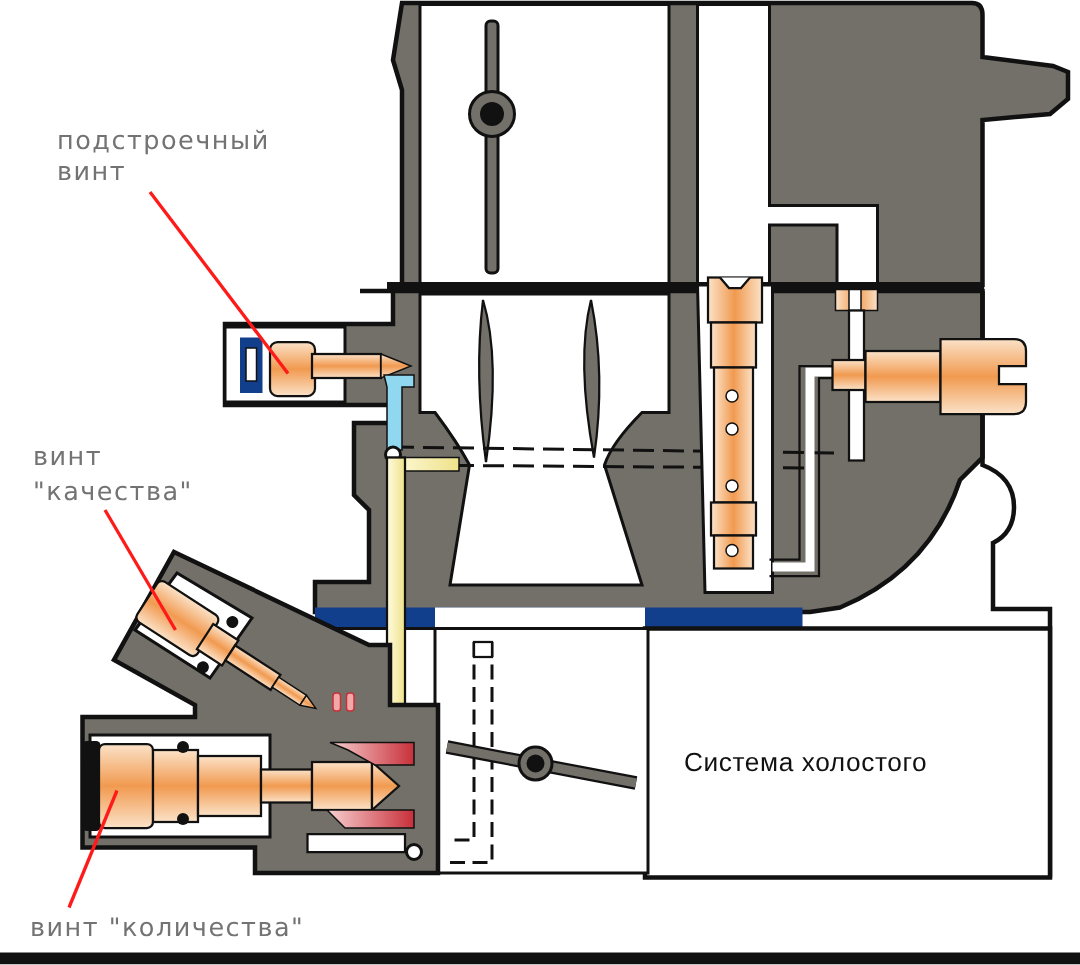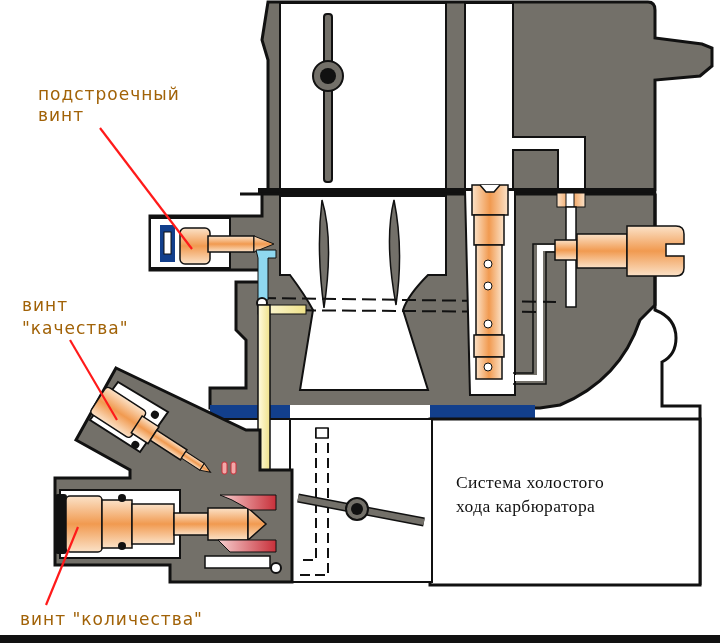--- a/index.html
+++ b/index.html
@@ -1,19 +1,19 @@
 <!DOCTYPE html>
 <html><head>
 <meta charset="utf-8">
 <style>
   html, body { margin:0; padding:0; background:#ffffff; }
   body { width:720px; height:643px; position:relative; overflow:hidden; font-family:"DejaVu Sans", sans-serif; }
   #diagram { position:absolute; left:0; top:0; width:720px; height:643px; }
-  .lbl { position:absolute; font-family:"DejaVu Sans", sans-serif; font-size:17px; color:#a16207; line-height:21px; letter-spacing:1px; white-space:nowrap; }
-  .caption { position:absolute; left:456px; top:470px; font-family:Liberation Serif, serif; font-size:17.5px; line-height:24px; color:#111; letter-spacing:0.4px; white-space:nowrap; }
+  .lbl { position:absolute; font-family:"DejaVu Sans", sans-serif; font-size:17px; color:#737373; line-height:21px; letter-spacing:1px; white-space:nowrap; }
+  .caption { position:absolute; left:456px; top:496px; font-family:Liberation Sans, sans-serif; font-size:17.5px; line-height:24px; color:#111; letter-spacing:0.4px; white-space:nowrap; }
   .bottom-bar { position:absolute; left:0; top:635px; width:720px; height:8px; background:#111; }
 </style>
 </head>
 <body>
 
 <svg id="diagram" viewBox="0 0 720 643" xmlns="http://www.w3.org/2000/svg">
   <defs>
     <linearGradient id="brassV" x1="0" y1="0" x2="0" y2="1">
       <stop offset="0" stop-color="#fbe2c8"></stop>
       <stop offset="0.5" stop-color="#f19a50"></stop>
@@ -169,16 +169,15 @@
 <div class="lbl" style="left:38px; top:84px;">подстроечный</div>
 <div class="lbl" style="left:38px; top:105px;">винт</div>
 
 <div class="lbl" style="left:22px; top:295px;">винт</div>
 <div class="lbl" style="left:22px; top:318px;">"качества"</div>
 
 <div class="lbl" style="left:20px; top:609px;">винт "количества"</div>
 
 <div class="caption">
   <div>Система холостого</div>
-  <div>хода карбюратора</div>
 </div>
 
 <div class="bottom-bar"></div>
 
 </body></html>

